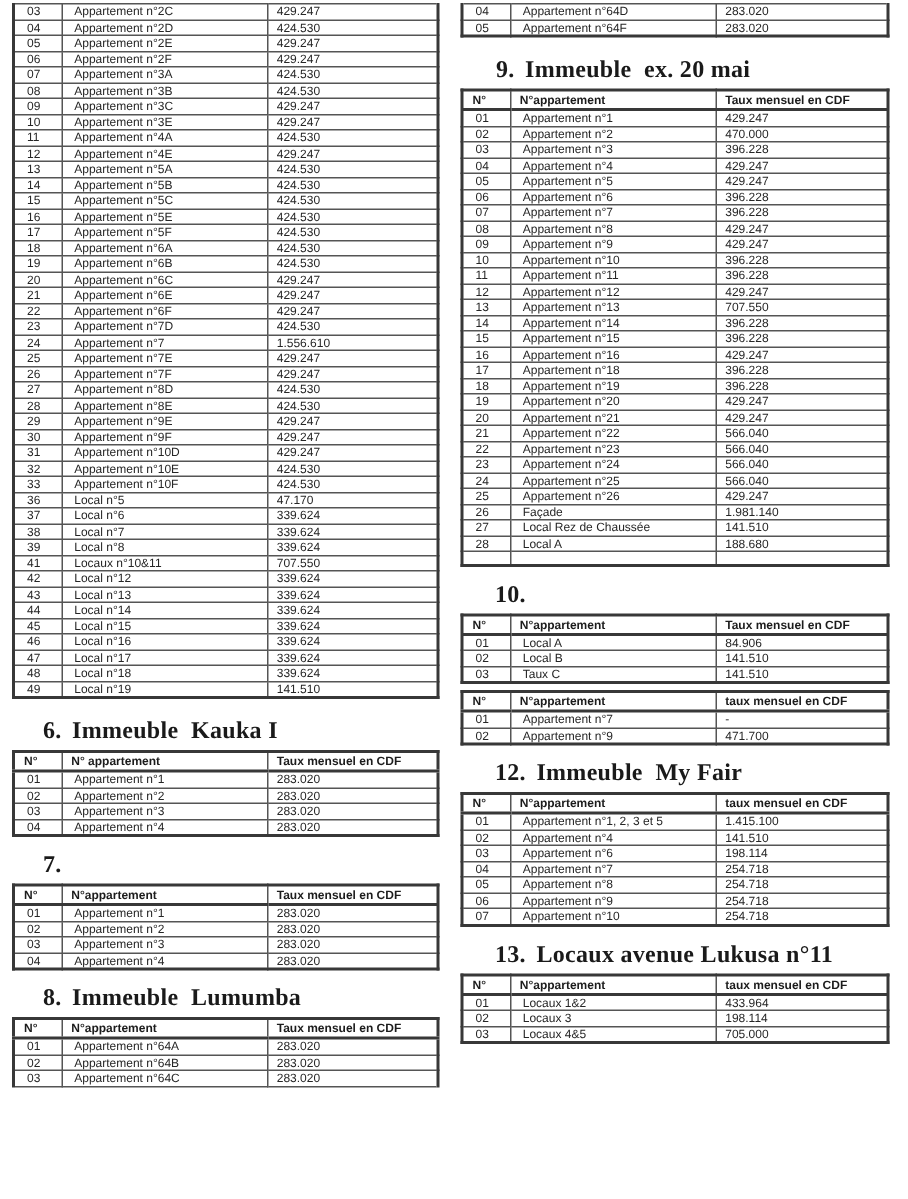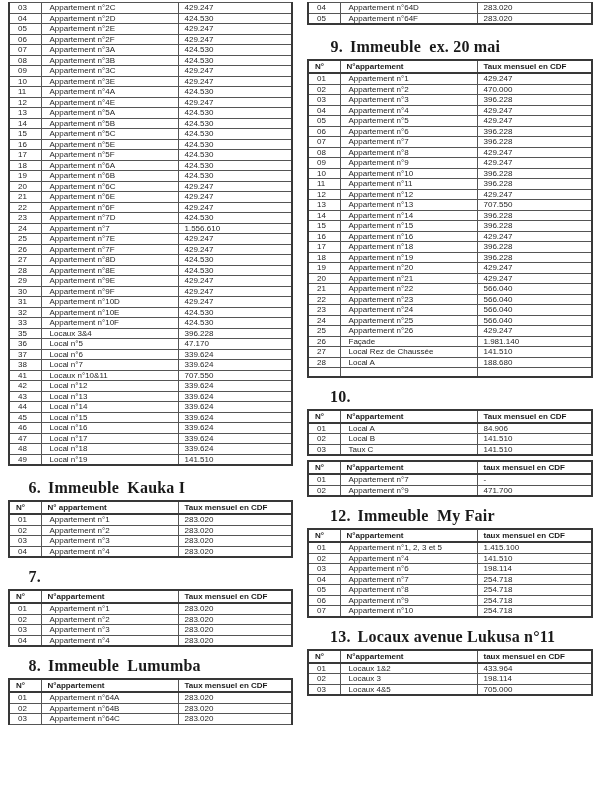--- a/index.html
+++ b/index.html
@@ -240,37 +240,37 @@
               <td class="cell-num c0">32</td>
               <td class="cell-name c1">Appartement n°10E</td>
               <td class="cell-val c2">424.530</td>
             </tr>
             <tr>
               <td class="cell-num c0">33</td>
               <td class="cell-name c1">Appartement n°10F</td>
               <td class="cell-val c2">424.530</td>
             </tr>
             <tr>
-              <td class="cell-num c0">35</td>
-              <td class="cell-name c1">Locaux 3&amp;4</td>
-              <td class="cell-val c2">396.228</td>
-            </tr>
-            <tr>
               <td class="cell-num c0">36</td>
               <td class="cell-name c1">Local n°5</td>
               <td class="cell-val c2">47.170</td>
             </tr>
             <tr>
               <td class="cell-num c0">37</td>
               <td class="cell-name c1">Local n°6</td>
               <td class="cell-val c2">339.624</td>
             </tr>
             <tr>
               <td class="cell-num c0">38</td>
               <td class="cell-name c1">Local n°7</td>
+              <td class="cell-val c2">339.624</td>
+            </tr>
+            <tr>
+              <td class="cell-num c0">39</td>
+              <td class="cell-name c1">Local n°8</td>
               <td class="cell-val c2">339.624</td>
             </tr>
             <tr>
               <td class="cell-num c0">41</td>
               <td class="cell-name c1">Locaux n°10&amp;11</td>
               <td class="cell-val c2">707.550</td>
             </tr>
             <tr>
               <td class="cell-num c0">42</td>
               <td class="cell-name c1">Local n°12</td>

